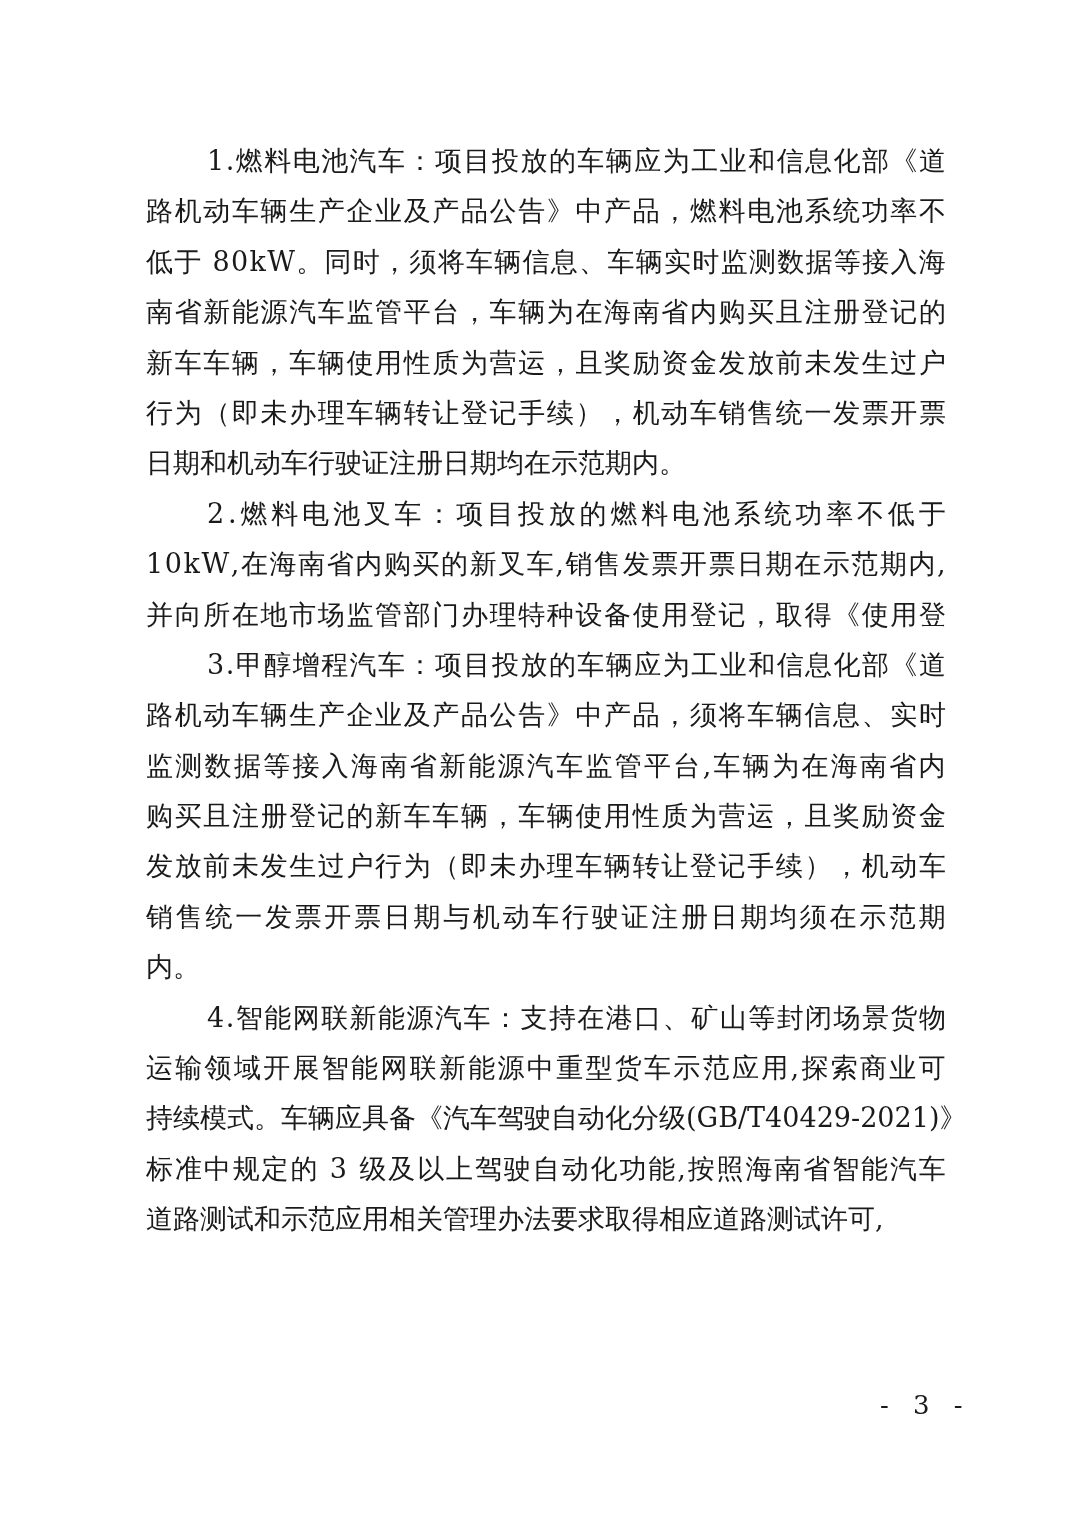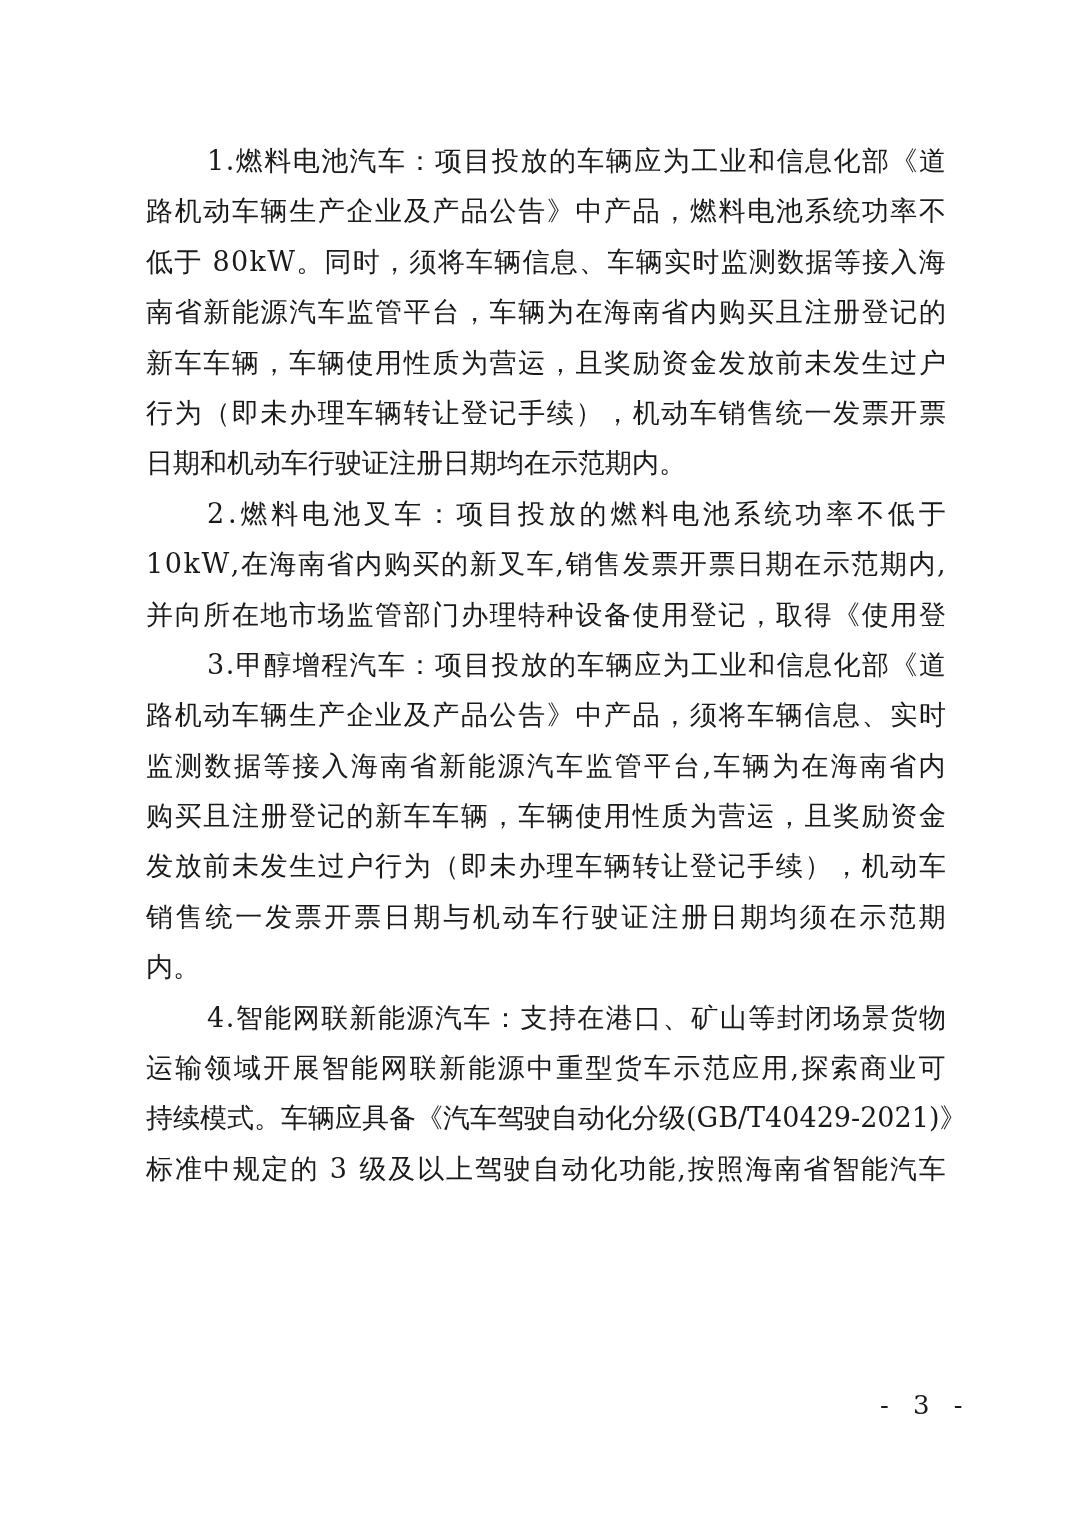--- a/index.html
+++ b/index.html
@@ -604,15 +604,16 @@
         <span class="ch">按</span>
         <span class="ch">照</span>
         <span class="ch">海</span>
         <span class="ch">南</span>
         <span class="ch">省</span>
         <span class="ch">智</span>
         <span class="ch">能</span>
         <span class="ch">汽</span>
         <span class="ch">车</span>
       </div>
+      <div class="line last">道路测试和示范应用相关管理办法要求取得相应道路测试许可,</div>
     </div>
   <div class="page-number">- 3 -</div>
 </div>
 
 </body></html>

